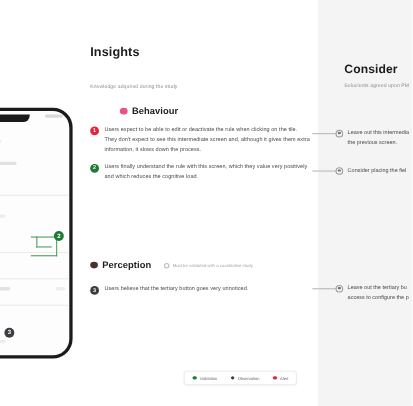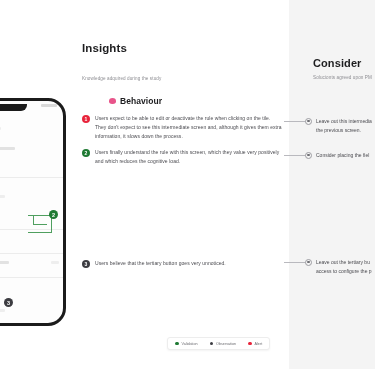--- a/index.html
+++ b/index.html
@@ -170,20 +170,28 @@
   <div class="item" style="left:82px; top:114px; width:200px;">
     <span class="badge" style="background:#e8243b;">1</span>
     <span class="item-text">Users expect to be able to edit or deactivate the rule when clicking on the tile. They don't expect to see this intermediate screen and, although it gives them extra information, it slows down the process.</span>
   </div>
 
   <div class="item" style="left:82px; top:148px; width:200px;">
     <span class="badge" style="background:#1f7a33;">2</span>
     <span class="item-text">Users finally understand the rule with this screen, which they value very positively and which reduces the cognitive load.</span>
   </div>
 
+  <div class="sec-head" style="left:82px; top:236px;">
+    <span class="sec-dot" style="background:#4a3228; border-radius:50%;"></span>
+    <span class="sec-label">Perception</span>
+    <span class="sec-tag">
+      <span class="sec-tag-ring"></span>
+      <span class="sec-tag-text">Must be validated with a cuantitative study</span>
+    </span>
+  </div>
 
   <div class="item" style="left:82px; top:259px; width:200px;">
     <span class="badge" style="background:#3c3c41;">3</span>
     <span class="item-text">Users believe that the tertiary button goes very unnoticed.</span>
   </div>
 
   <div class="conn" style="left:284px; top:121px; width:22px;"></div>
   <div class="conn" style="left:284px; top:155px; width:22px;"></div>
   <div class="conn" style="left:284px; top:262px; width:22px;"></div>
 

